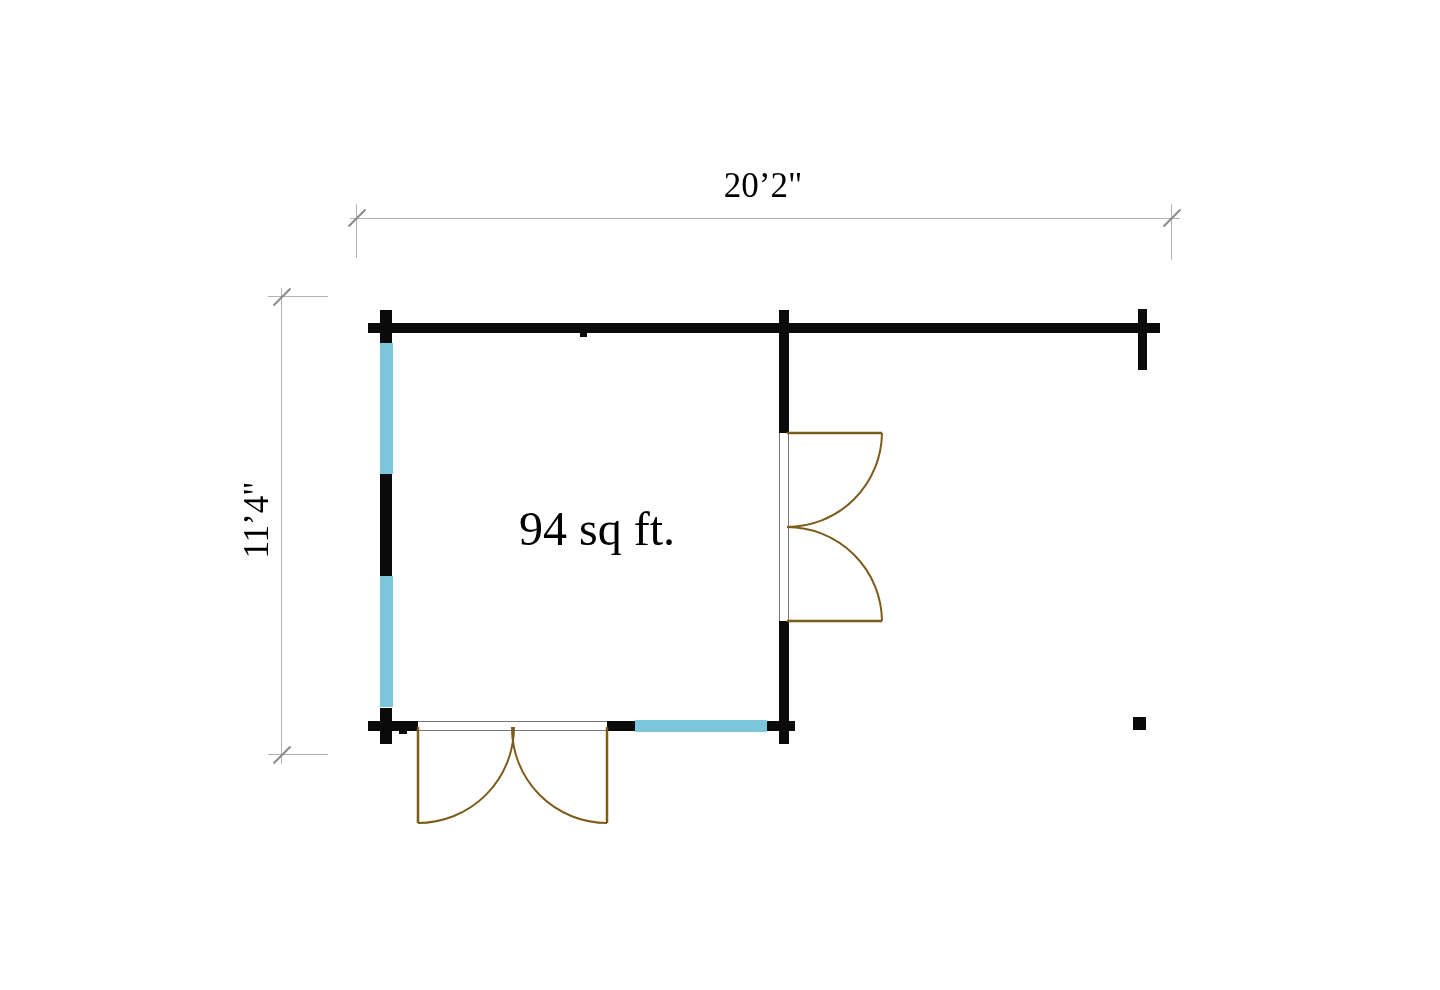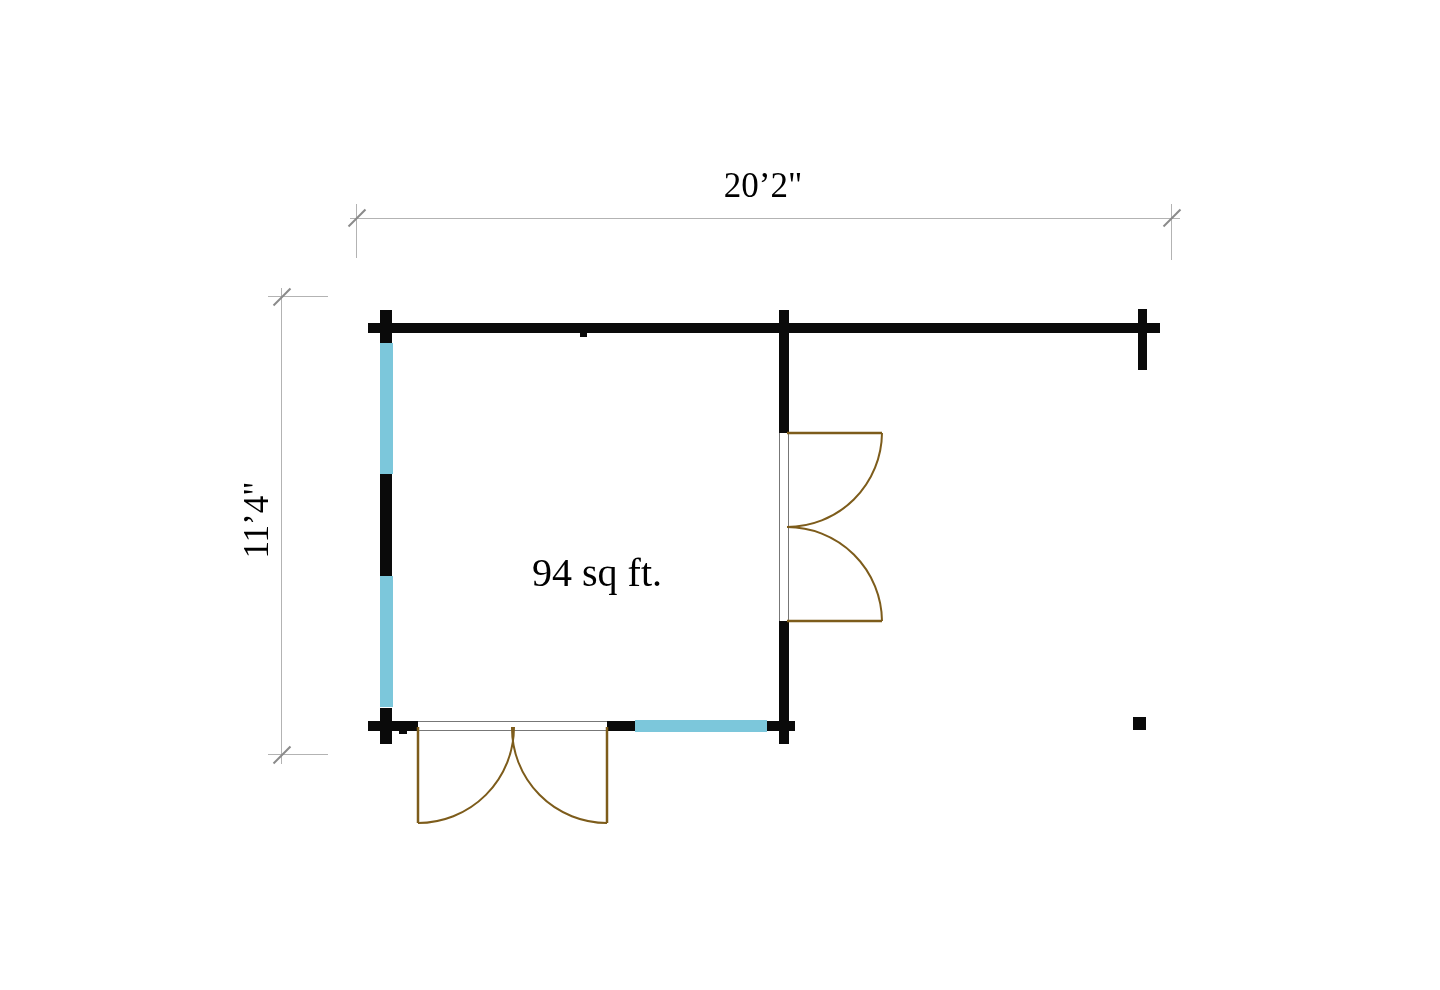--- a/index.html
+++ b/index.html
@@ -16,21 +16,21 @@
     position:absolute;width:24px;height:2px;
     background:var(--dimension-tick,#8a8a8a);
     transform:rotate(-45deg);transform-origin:center;
   }
   .dimlabel{
     position:absolute;color:var(--text,#000);
     font-size:35px;text-align:center;white-space:nowrap;
   }
   .arealabel{
     position:absolute;color:var(--text,#000);
-    font-size:40px;text-align:center;white-space:nowrap;margin-top:48px;
+    font-size:48px;text-align:center;white-space:nowrap;
   }
   .doorframe-h{
     position:absolute;background:#fff;box-sizing:border-box;
     border-top:1px solid var(--door-frame,#777);
     border-bottom:1px solid var(--door-frame,#777);
   }
   .doorframe-v{
     position:absolute;background:#fff;box-sizing:border-box;
     border-left:1px solid var(--door-frame,#777);
     border-right:1px solid var(--door-frame,#777);

